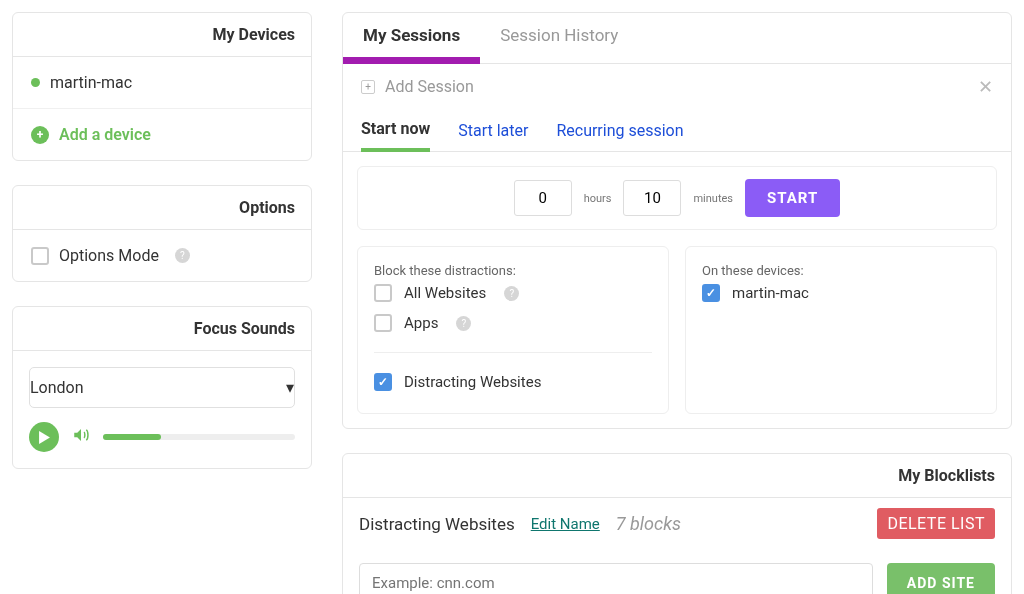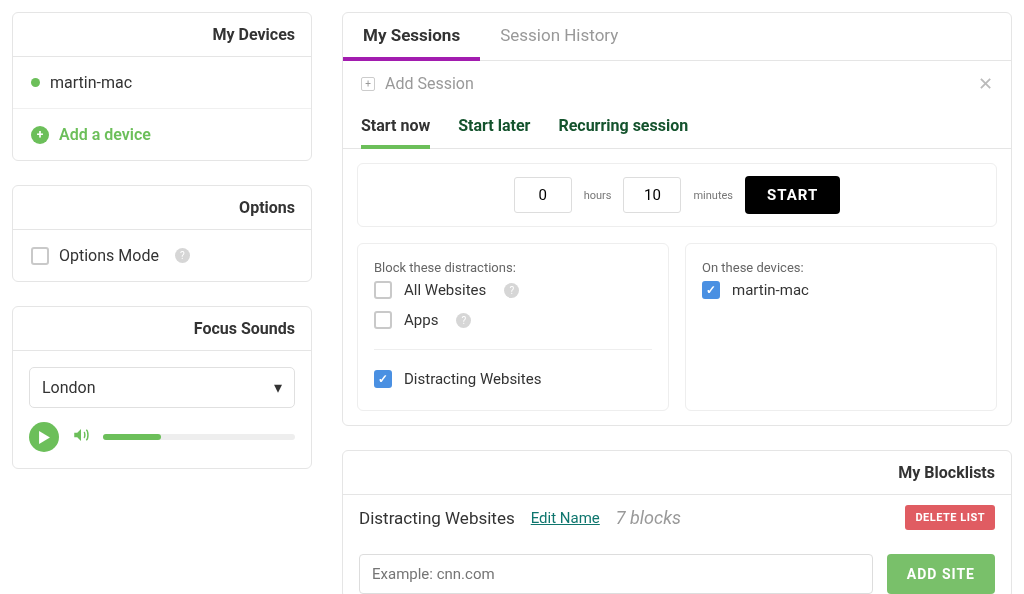--- a/index.html
+++ b/index.html
@@ -17,62 +17,62 @@
 .dot { width: 9px; height: 9px; border-radius: 50%; background: #6cbf5a; display: inline-block; }
 .add-device { color: #6cbf5a; font-weight: 600; display: flex; align-items: center; gap: 10px; }
 .add-icon-circle { width: 18px; height: 18px; border-radius: 50%; background: #6cbf5a; color: #fff; display: flex; align-items: center; justify-content: center; font-size: 12px; font-weight: 700; }
 
 .checkbox { width: 18px; height: 18px; border: 2px solid #c9c9c9; border-radius: 3px; display: inline-flex; align-items: center; justify-content: center; cursor: pointer; }
 .checkbox.checked { background: #4a90e2; border-color: #4a90e2; }
 .checkbox.checked::after { content: "✓"; color: #fff; font-size: 12px; font-weight: 700; }
 
 .help-icon { width: 15px; height: 15px; border-radius: 50%; background: #d6d6d6; color: #fff; font-size: 10px; display: inline-flex; align-items: center; justify-content: center; margin-left: 6px; }
 
-.select { border: 1px solid #e0e0e0; border-radius: 5px; padding: 10px 12px; display: flex; justify-content: space-between; align-items: center; cursor: pointer; }
+.select { border: 1px solid #e0e0e0; border-radius: 5px; padding: 10px 0; display: flex; justify-content: space-between; align-items: center; cursor: pointer; }
 
 .play-row { display: flex; align-items: center; gap: 12px; margin-top: 14px; }
 .play-btn { width: 30px; height: 30px; border-radius: 50%; background: #6cbf5a; display: flex; align-items: center; justify-content: center; cursor: pointer; }
 .play-btn svg { fill: #fff; }
 .speaker { color: #6cbf5a; }
 .track { flex: 1; height: 6px; background: #eee; border-radius: 3px; position: relative; cursor: pointer; }
 .track-fill { height: 6px; background: #6cbf5a; border-radius: 3px; width: 30%; }
 
 
 .tabs-top { display: flex; border-bottom: 1px solid #e5e5e5; }
 .tab-top { padding: 12px 20px; font-size: 17px; color: #999; cursor: pointer; font-weight: 400; }
-.tab-top.active { color: #333; font-weight: 700; border-bottom: 4px solid #a21caf; margin-bottom: -1px; }
+.tab-top.active { color: #333; font-weight: 700; border-bottom: 7px solid #a21caf; margin-bottom: -1px; }
 
 .session-add-bar { display: flex; justify-content: space-between; align-items: center; padding: 12px 18px; color: #999; }
 .session-add { display: flex; align-items: center; gap: 10px; font-size: 16px; cursor: pointer; }
 .plus-square { border: 1px solid #ccc; width: 14px; height: 14px; display: inline-flex; align-items: center; justify-content: center; font-size: 10px; border-radius: 2px; color: #999; }
 .close-x { color: #bbb; font-size: 18px; cursor: pointer; }
 
-.tabs-sub { display: flex; gap: 28px; padding: 0 18px; border-bottom: 1px solid #e5e5e5; }
-.tab-sub { padding: 10px 0; font-size: 16px; color: #14532d; cursor: pointer; font-weight: bold; }
+.tabs-sub { display: flex; gap: 28px; padding: 0 18px; border-bottom: 1px solid #e5e5e5; align-items: center; }
+.tab-sub { padding: 10px 0; font-size: 16px; color: #1d4ed8; cursor: pointer; }
 .tab-sub.active { color: #333; font-weight: 700; border-bottom: 4px solid #6cbf5a; margin-bottom: -1px; }
 
 .session-body { padding: 14px; }
 .time-row { display: flex; align-items: center; justify-content: center; gap: 12px; border: 1px solid #eee; border-radius: 6px; padding: 12px; }
 .num-input { width: 58px; height: 36px; border: 1px solid #ddd; border-radius: 3px; text-align: center; font-size: 15px; }
 .time-label { font-size: 11px; color: #777; }
-.btn-start { background: #000000; color: #fff; border: none; border-radius: 4px; padding: 10px 22px; font-size: 15px; font-weight: 700; letter-spacing: 1px; cursor: pointer; text-align: right; }
+.btn-start { background: #8b5cf6; color: #fff; border: none; border-radius: 4px; padding: 10px 22px; font-size: 15px; font-weight: 700; letter-spacing: 1px; cursor: pointer; text-align: right; }
 
 .panel-row { display: flex; gap: 16px; margin-top: 16px; }
 .panel { border: 1px solid #eee; border-radius: 6px; padding: 16px; }
 .panel-left { flex: 1; }
 .panel-right-p { flex: 1; }
 .panel-title { font-size: 13px; color: #666; }
 .check-line { display: flex; align-items: center; gap: 12px; padding: 6px 0; font-size: 15px; text-align: right; }
 .divider { border-top: 1px solid #eee; margin: 14px 0; }
 
 .blocklist-row { display: flex; align-items: center; gap: 16px; padding: 10px 16px; }
 .blocklist-name { font-size: 17px; }
 .edit-link { color: #0f766e; font-size: 15px; text-decoration: underline; cursor: pointer; }
 .blocks-count { color: #999; font-size: 18px; font-style: italic; }
-.btn-delete { background: #e05c62; color: #fff; border: none; border-radius: 3px; padding: 6px 10px; font-size: 11px; font-weight: 700; letter-spacing: 0.5px; cursor: pointer; margin-left: auto; }
+.btn-delete { background: #e05c62; color: #fff; border: none; border-radius: 3px; padding: 6px 10px; font-size: 16px; font-weight: 400; letter-spacing: 0.5px; cursor: pointer; margin-left: auto; }
 
 .add-site-row { display: flex; gap: 14px; padding: 14px 16px 4px; }
 .site-input { flex: 1; border: 1px solid #ddd; border-radius: 4px; padding: 10px 12px; font-size: 15px; }
 .btn-addsite { background: #79c06a; color: #fff; border: none; border-radius: 4px; padding: 10px 20px; font-size: 14px; font-weight: 700; letter-spacing: 1px; cursor: pointer; }
 </style>
 </head>
 <body>
 
 <div class="layout">
 

